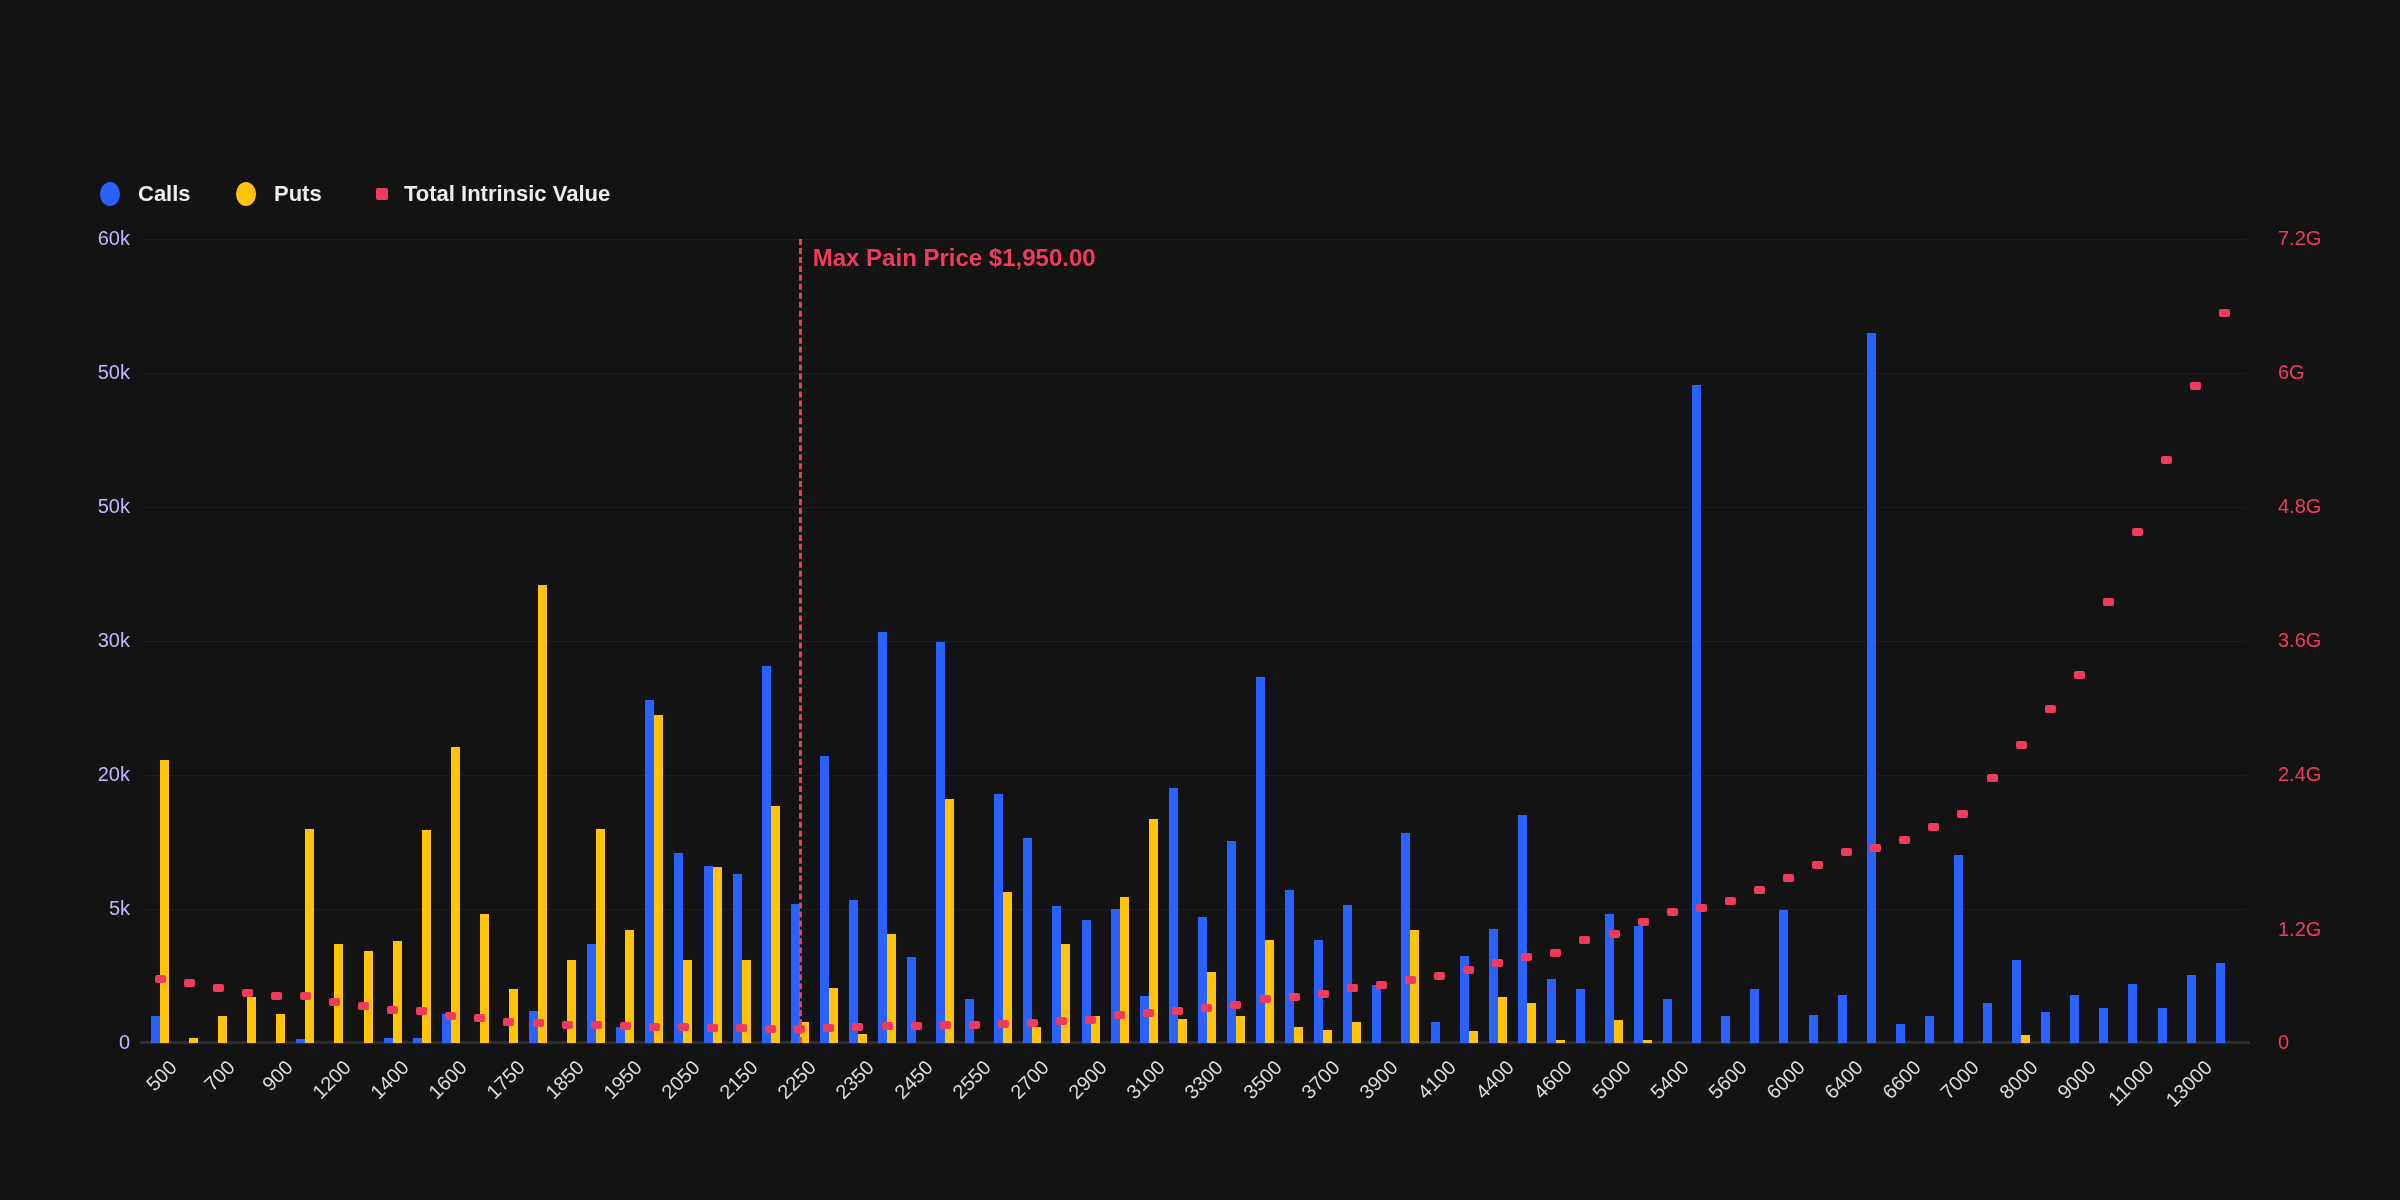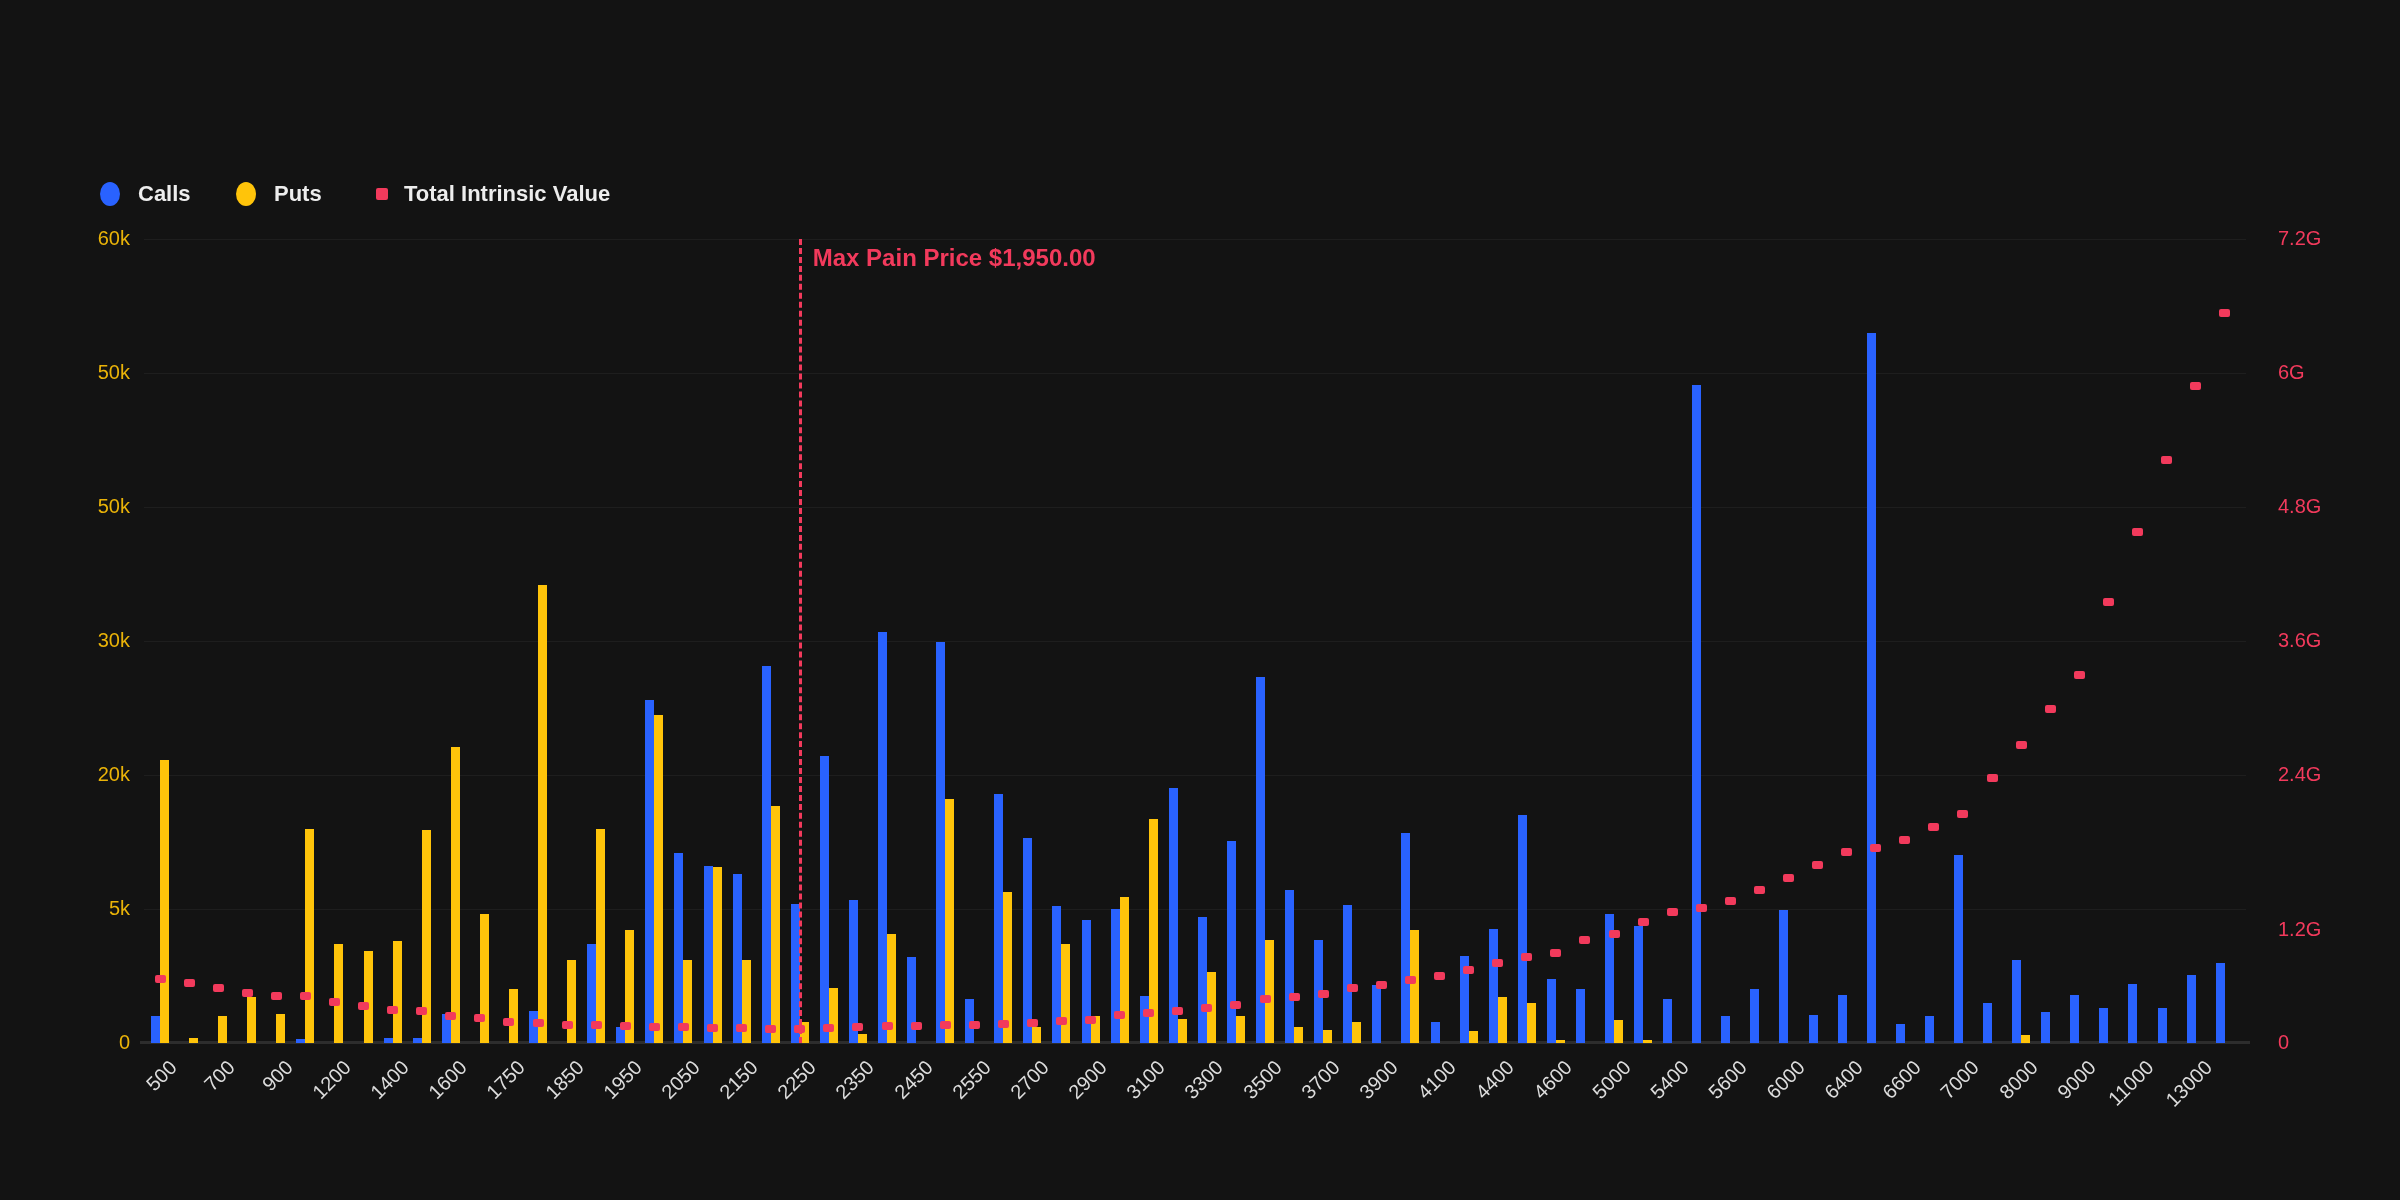--- a/index.html
+++ b/index.html
@@ -20,21 +20,21 @@
   .legend-swatch-circle { width:20px; height:24px; border-radius:50%; margin-right:18px; }
   .legend-swatch-square { width:12px; height:12px; border-radius:2px; margin-right:16px; }
   .legend-label { font-size:22px; font-weight:700; color:#ededed; white-space:nowrap; }
   .plot {
     position:absolute; left:144px; top:239px; width:2102px; height:804px;
   }
   .gridline-h { position:absolute; left:0; width:100%; height:1px; background:#1e1e1e; }
   .axis-baseline { position:absolute; left:-4px; width:2110px; height:3px; background:#2d2d2d; bottom:-1px; }
   .y-label-left {
     position:absolute; width:110px; text-align:right;
-    font-size:20px; color:#eab308; white-space:nowrap;
+    font-size:20px; color:#c4b5fd; white-space:nowrap;
   }
   .y-label-right {
     position:absolute; left:2278px; text-align:left;
     font-size:20px; color:#f23a5c; white-space:nowrap;
   }
   .x-label {
     position:absolute; top:1056px;
     font-size:20px; color:#dcdcdc; white-space:nowrap;
     transform:rotate(-45deg); transform-origin:100% 0;
   }

